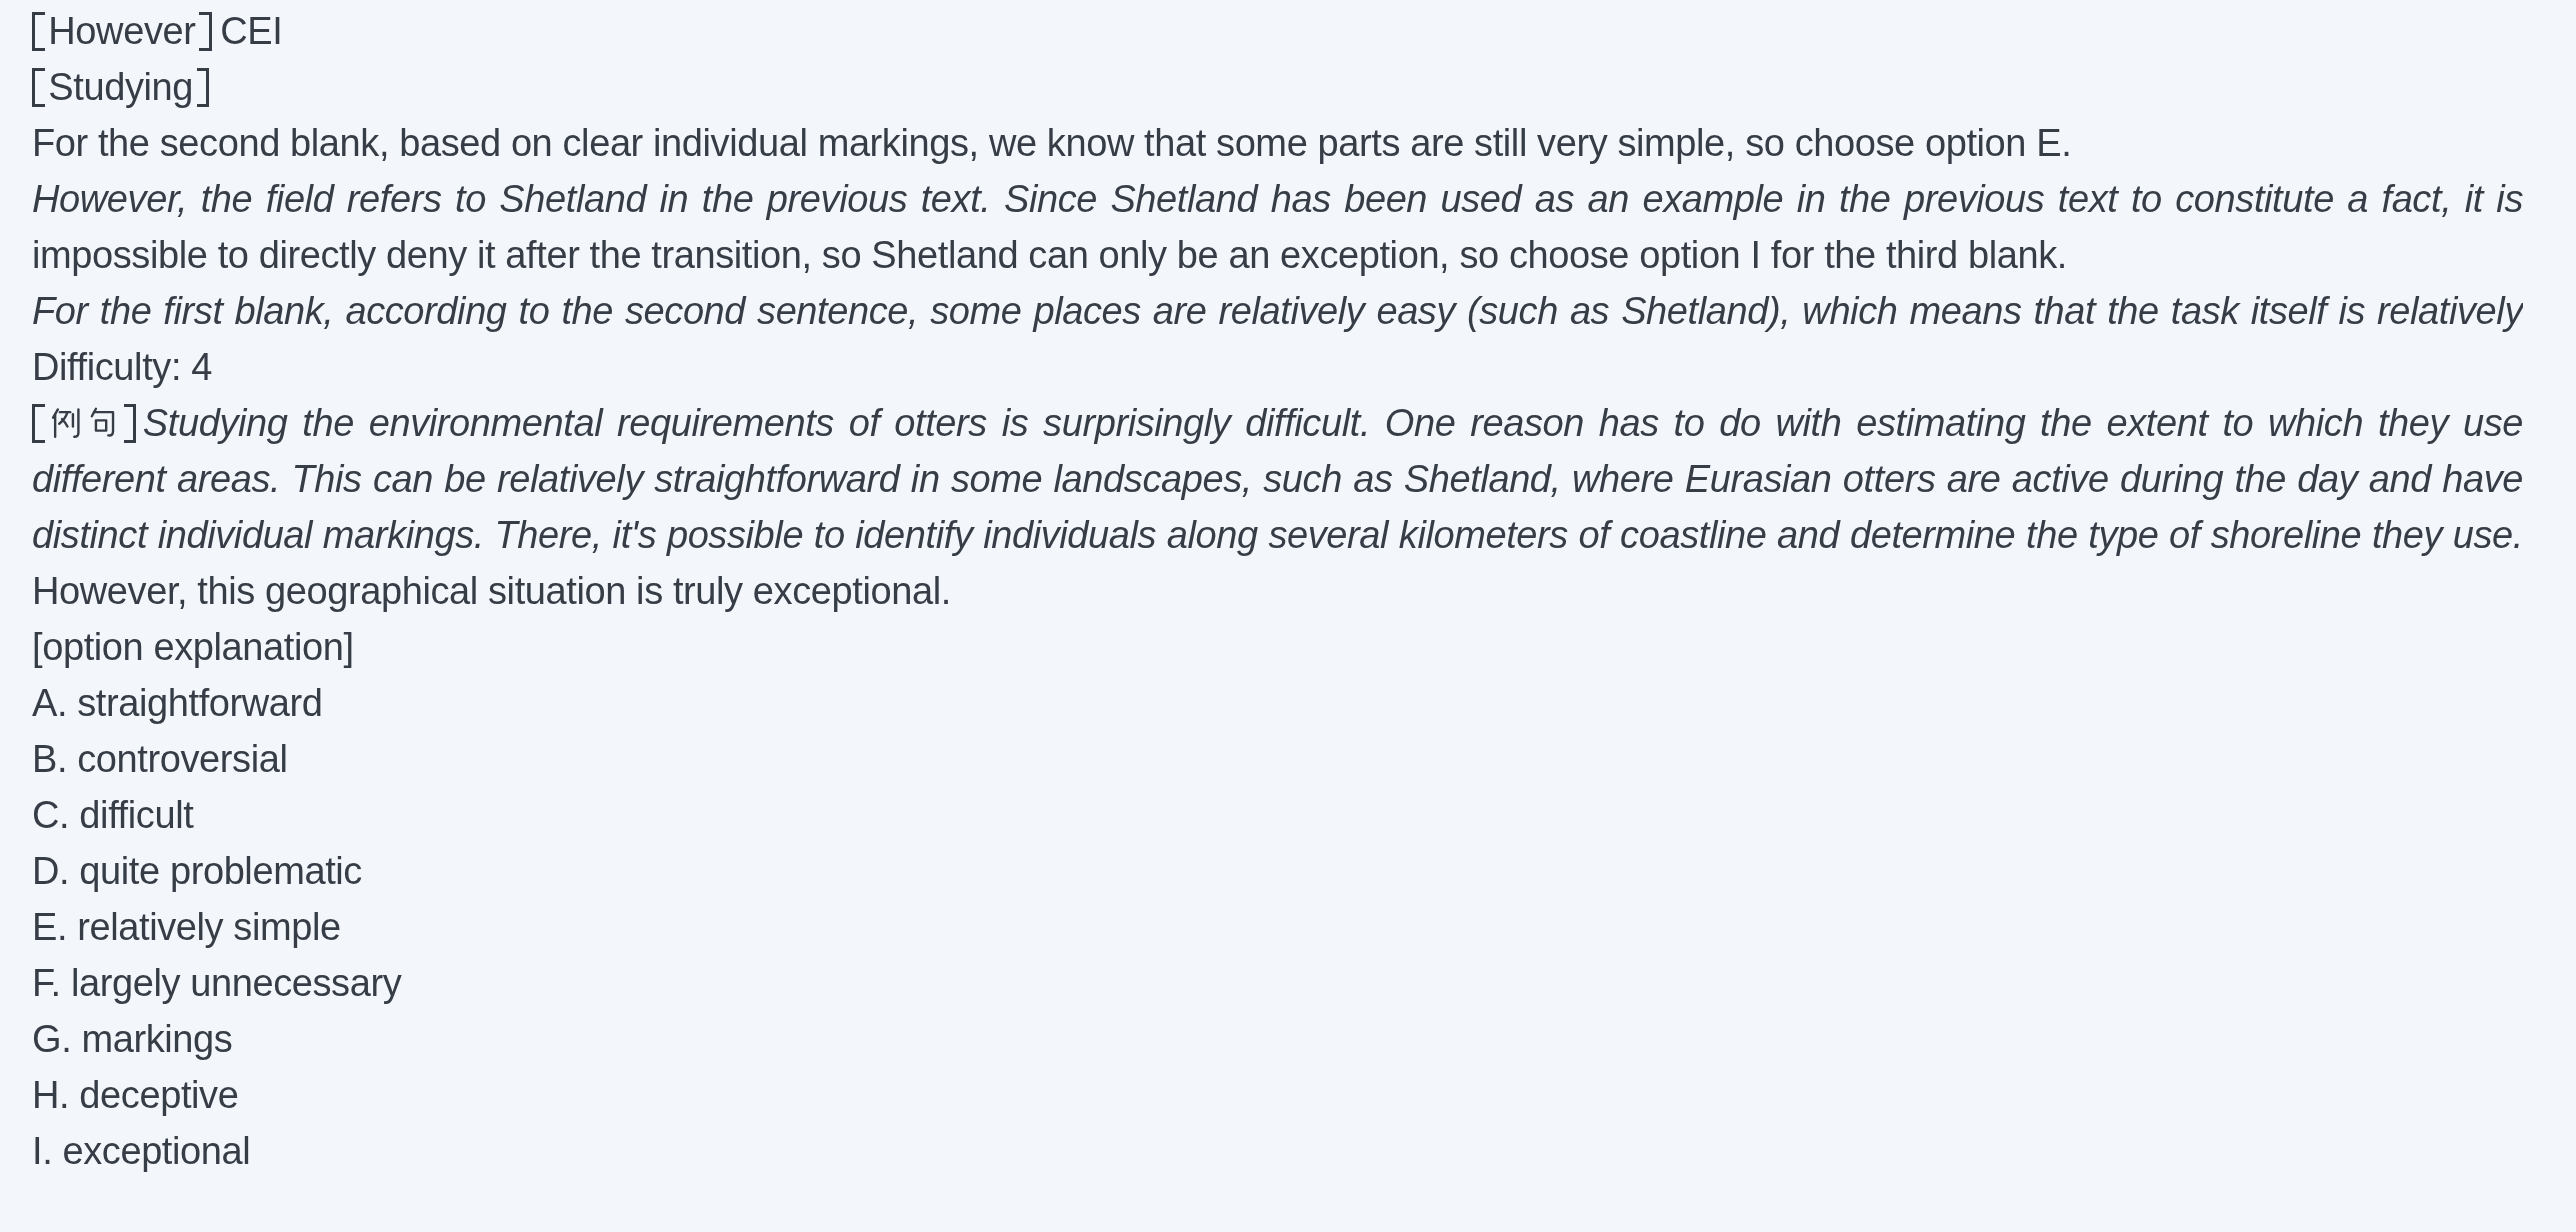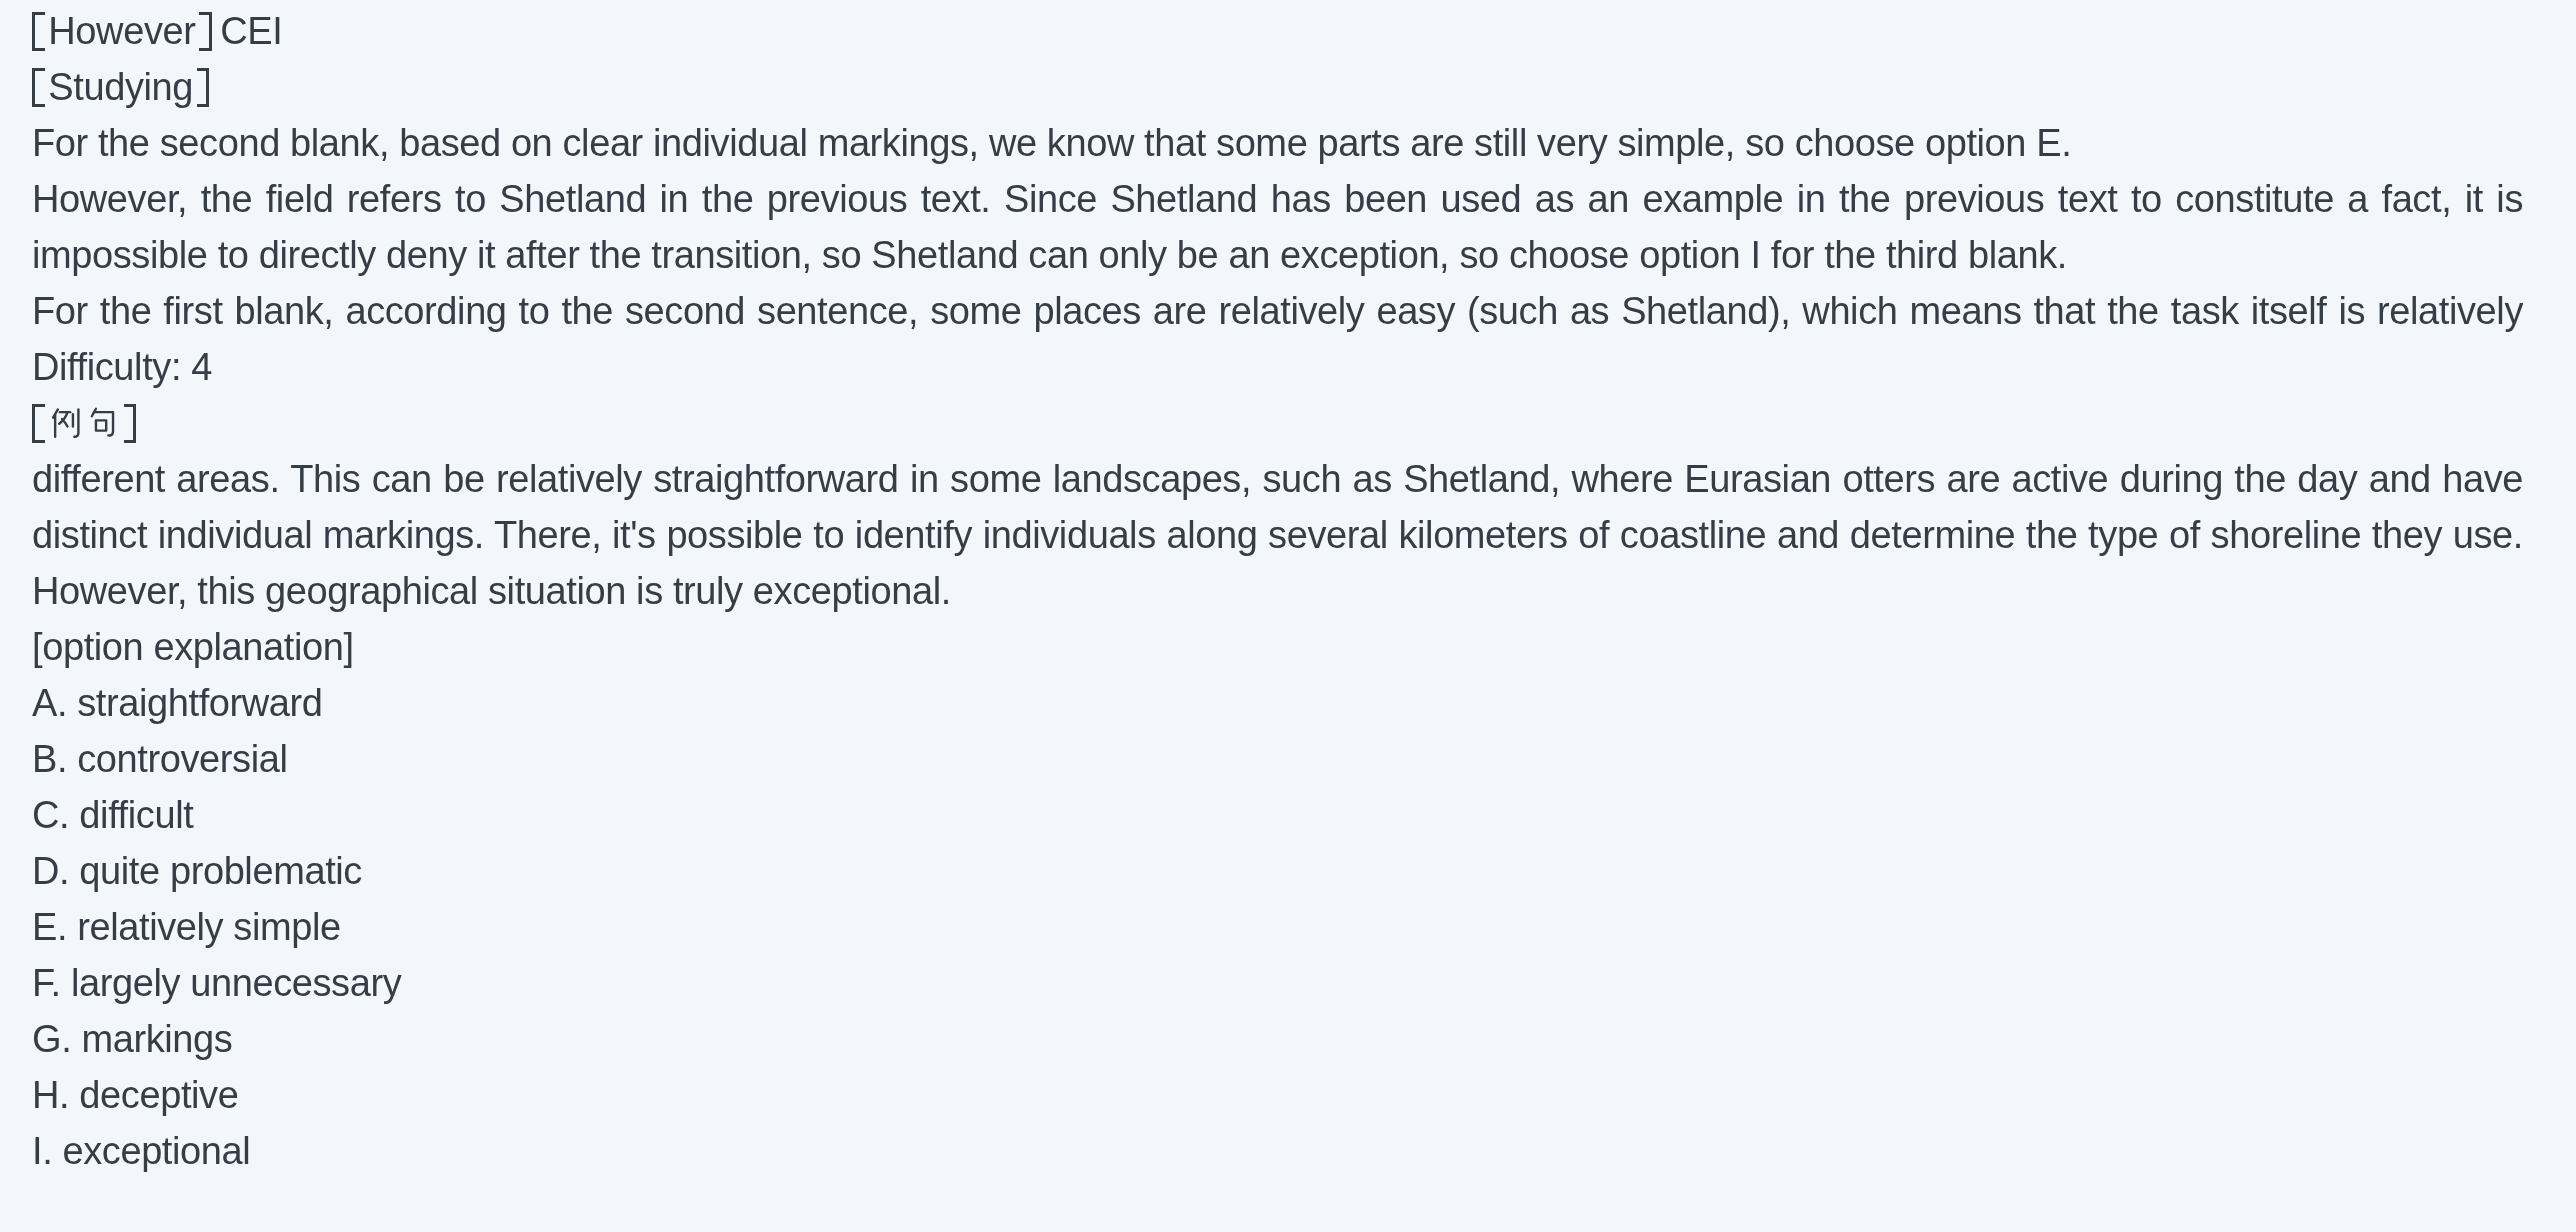--- a/index.html
+++ b/index.html
@@ -9,21 +9,21 @@
     overflow: hidden;
     background: #f3f6fb;
     color: #373d46;
     font-family: "Liberation Sans", "DejaVu Sans", sans-serif;
     font-size: 38px;
     line-height: 56px;
     letter-spacing: -0.4px;
   }
   .doc { padding: 2.5px 53px 0 32px; }
   .line { height: 56px; overflow: hidden; white-space: normal; }
-  .fill { text-align: justify; text-align-last: justify; }
+  .fill { text-align: justify; text-align-last: justify; font-style: italic; }
   
   .br {
     display: inline-block;
     box-sizing: border-box;
     width: 0.33em;
     height: 1.04em;
     border: 0.095em solid currentColor;
     vertical-align: -0.20em;
   }
   .brl { border-right: none; margin-right: 0.10em; }
@@ -64,21 +64,21 @@
       <path d="M18 26 L18 90"></path>
       <path d="M32 18 H62"></path>
       <path d="M54 18 Q48 38 30 52"></path>
       <path d="M38 38 Q48 48 54 60"></path>
       <path d="M70 24 V60"></path>
       <path d="M86 10 V78 Q86 90 74 90"></path>
     </svg><svg class="cjk" viewBox="0 0 100 100" aria-hidden="true">
       <path d="M32 8 L20 30"></path>
       <path d="M26 18 H82 V74 Q82 88 68 86"></path>
       <rect x="32" y="42" width="30" height="30"></rect>
-    </svg><span class="br brr"></span>
+    </svg><span class="br brr"></span><span>Studying the environmental requirements of otters is surprisingly difficult. One reason has to do with estimating the extent to which they use</span>
   </div>
   <div class="line fill">different areas. This can be relatively straightforward in some landscapes, such as Shetland, where Eurasian otters are active during the day and have</div>
   <div class="line fill">distinct individual markings. There, it's possible to identify individuals along several kilometers of coastline and determine the type of shoreline they use.</div>
   <div class="line">However, this geographical situation is truly exceptional.</div>
 
   <div class="line">[option explanation]</div>
 
   <div class="line">A. straightforward</div>
   <div class="line">B. controversial</div>
   <div class="line">C. difficult</div>

